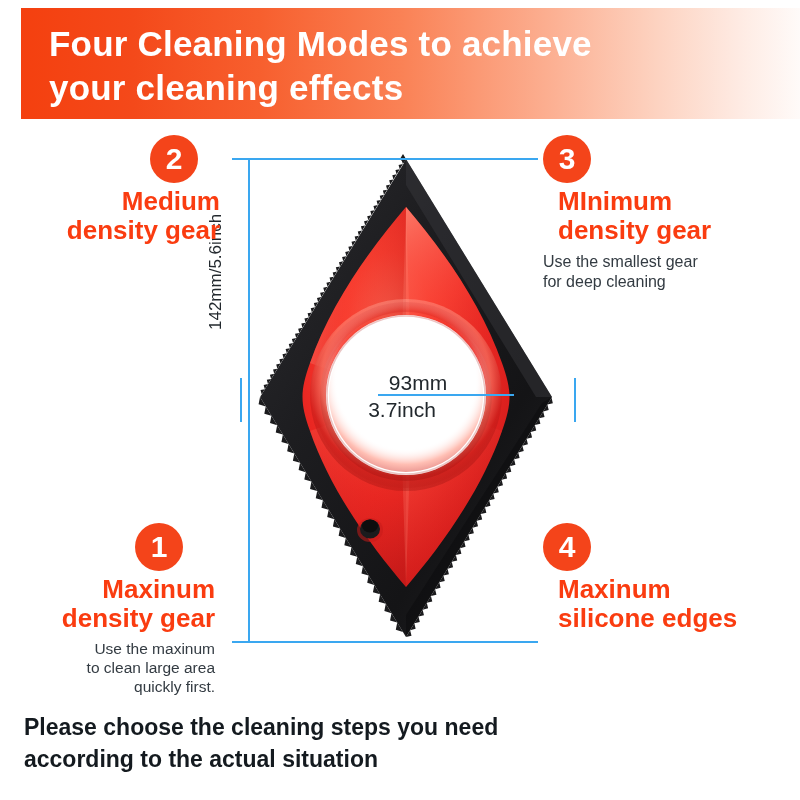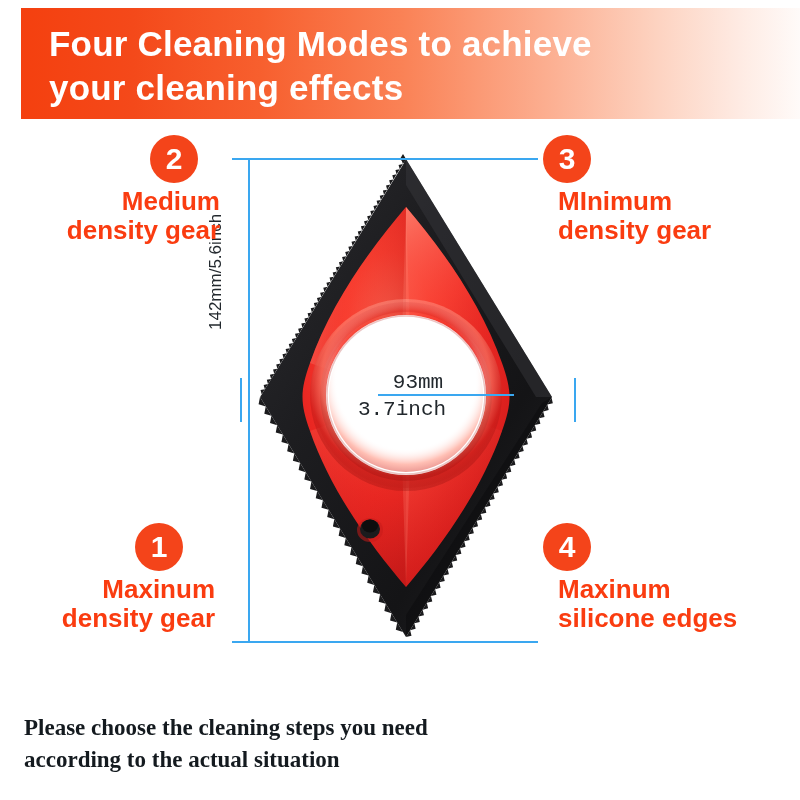--- a/index.html
+++ b/index.html
@@ -112,40 +112,38 @@
     transform-origin: 0 0;
     white-space: nowrap;
     text-align: left;
   }
   .dim-hole {
     position: absolute;
     text-align: center;
     color: #22282d;
     font-size: 21px;
     width: 140px;
-    font-family: Liberation Mono, monospace;
   }
   #dim-hole-mm  { left: 348px; top: 371px; }
   #dim-hole-in  { left: 332px; top: 398px; }
 
   
   #product { position: absolute; left: 236px; top: 145px; }
 
   
   .footer-caption {
     position: absolute;
     left: 24px;
     top: 712px;
     width: 520px;
     color: #141a1f;
     font-size: 23px;
     font-weight: bold;
     line-height: 1.38;
     white-space: pre-line;
-    font-family: Liberation Serif, serif;
   }
 </style>
 </head>
 <body>
 
 <div class="banner">
   <div class="banner-title">Four Cleaning Modes to achieve
 your cleaning effects</div>
 </div>
 
@@ -286,26 +284,31 @@
 <div class="callout" id="callout-2">
   <div class="badge">2</div>
   <div class="callout-title">Medium
 density gear</div>
 </div>
 
 <div class="callout" id="callout-3">
   <div class="badge">3</div>
   <div class="callout-title">MInimum
 density gear</div>
+  <div class="callout-desc">Use the smallest gear
+for deep cleaning</div>
 </div>
 
 <div class="callout" id="callout-1">
   <div class="badge">1</div>
   <div class="callout-title">Maxinum
 density gear</div>
+  <div class="callout-desc">Use the maxinum
+to clean large area
+quickly first.</div>
 </div>
 
 <div class="callout" id="callout-4">
   <div class="badge">4</div>
   <div class="callout-title">Maxinum
 silicone edges</div>
 </div>
 
 <div class="footer-caption">Please choose the cleaning steps you need
 according to the actual situation</div>

